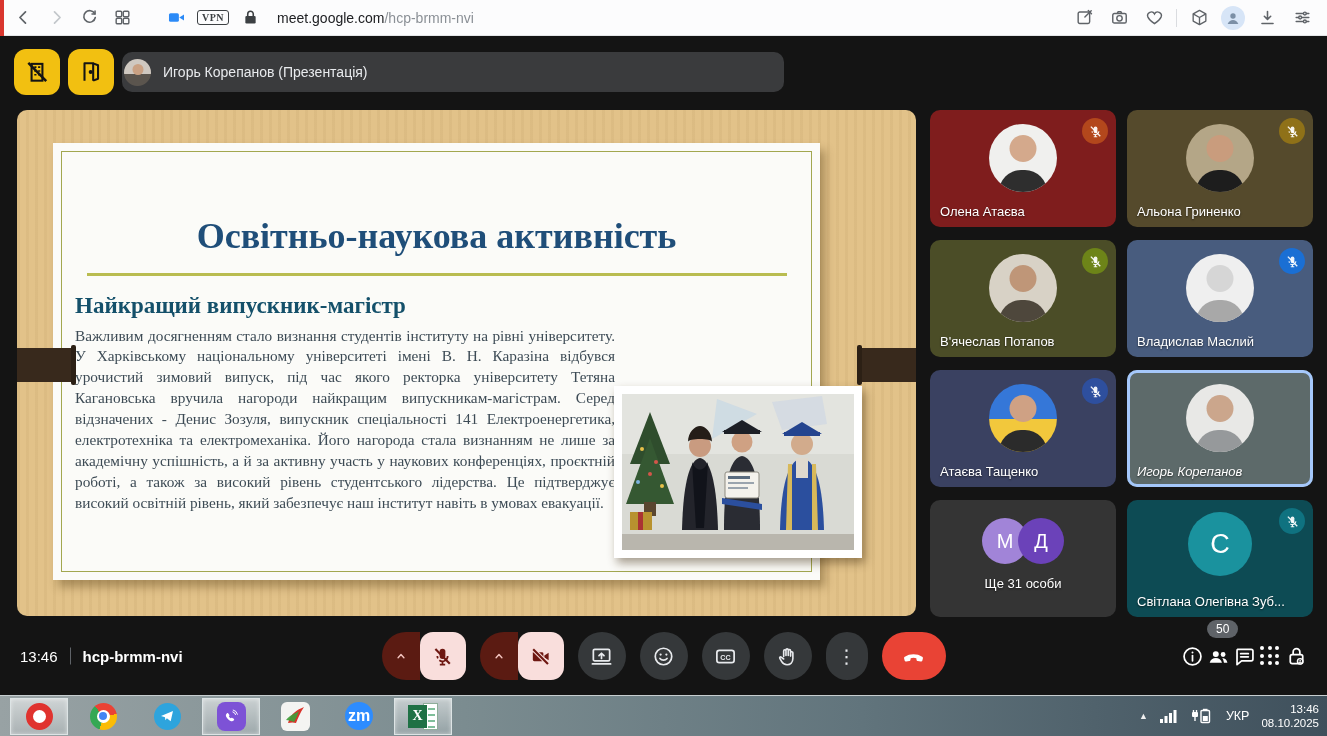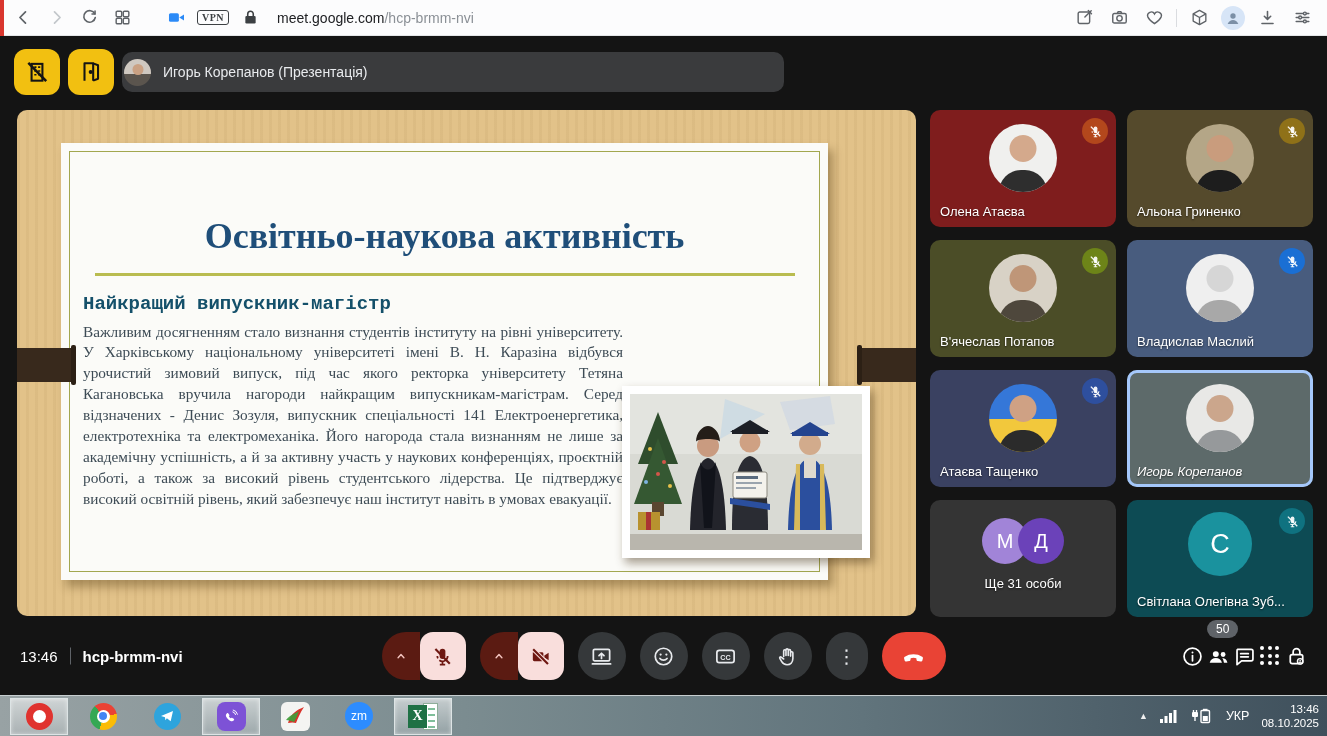--- a/index.html
+++ b/index.html
@@ -29,32 +29,32 @@
   .meet-header { position:absolute; top:13px; left:14px; display:flex; align-items:center; gap:8px; }
   .panel-btn { width:46px; height:46px; border-radius:12px; background:var(--accent_yellow,#f2c011); border:none; display:flex; align-items:center; justify-content:center; cursor:pointer; color:#141414; }
   .panel-btn svg { width:26px; height:26px; }
   .presenter-pill { height:40px; width:662px; background:#3a3b3d; border-radius:10px; display:flex; align-items:center; gap:12px; padding:0 2px; }
   .pill-avatar { width:27px; height:27px; border-radius:50%; background:linear-gradient(180deg,#cfc8c0 0 55%,#5b554e 55%); position:relative; overflow:hidden; }
   .pill-avatar::before { content:""; position:absolute; left:50%; top:5px; transform:translateX(-50%); width:11px; height:11px; border-radius:50%; background:#caa183; }
   .presenter-pill .pill-text { color:#e8eaed; font-size:14px; }
 
   
   .presentation { position:absolute; left:17px; top:74px; width:899px; height:506px; border-radius:10px; background:var(--slide_wood_tan,#e2c289); background-image:repeating-linear-gradient(90deg, rgba(120,85,30,.06) 0 3px, rgba(255,255,255,0) 3px 9px); overflow:hidden; }
-  .paper { position:absolute; left:36px; top:33px; width:767px; height:437px; background:#fbfbf8; box-shadow:5px 7px 9px rgba(80,55,15,.38);margin-left:8px; }
+  .paper { position:absolute; left:36px; top:33px; width:767px; height:437px; background:#fbfbf8; box-shadow:5px 7px 9px rgba(80,55,15,.38); }
   .paper-frame { position:absolute; inset:8px; border:1.5px solid #a2a74f; pointer-events:none; }
   .ribbon { position:absolute; top:238px; height:34px; width:59px; background:#38291c; z-index:5; }
   .ribbon.left { left:0; border-radius:0 2px 2px 0; }
   .ribbon.right { right:0; border-radius:2px 0 0 2px; }
   .ribbon::after { content:""; position:absolute; top:-3px; bottom:-3px; width:5px; background:#2c2015; border-radius:2px; }
   .ribbon.left::after { right:0; }
   .ribbon.right::after { left:0; }
 
   .slide-title { margin-top:72px; text-align:center; font-family:"Liberation Serif","DejaVu Serif",serif; font-weight:bold; font-size:36px; color:var(--slide_title_blue,#1f4e79); }
   .slide-divider { width:700px; height:2.5px; background:var(--slide_divider_olive,#b9bc50); margin:16px auto 0 auto; }
-  .slide-subtitle { margin:17px 0 0 22px; font-family:Liberation Mono, monospace; font-weight:bold; font-size:19px; color:var(--slide_subtitle_teal,#14506a); }
+  .slide-subtitle { margin:17px 0 0 22px; font-family:Liberation Serif, serif; font-weight:bold; font-size:23px; color:var(--slide_subtitle_teal,#14506a); }
   .slide-body { margin:7px 0 0 22px; width:540px; font-family:"Liberation Serif","DejaVu Serif",serif; font-size:15.3px; line-height:1.37; text-align:justify; color:#3d4b55; }
 
   .slide-photo { position:absolute; left:561px; top:243px; width:248px; height:172px; background:#ffffff; padding:8px; box-shadow:3px 5px 9px rgba(60,40,10,.45); }
   .slide-photo svg { width:100%; height:100%; display:block; }
 
   
   .tiles { position:absolute; left:930px; top:74px; width:383px; height:507px; display:grid; grid-template-columns:186px 186px; grid-auto-rows:117px; column-gap:11px; row-gap:13px; }
   .tile { position:relative; border-radius:10px; overflow:hidden; cursor:pointer; }
   .tile.highlight { outline:3px solid var(--highlight_border,#a5c8fb); outline-offset:-3px;font-style:italic; }
   .tile-name { position:absolute; left:10px; bottom:8px; color:#fff; font-size:13px; font-weight:500; text-shadow:0 1px 2px rgba(0,0,0,.6); white-space:nowrap; }
@@ -101,21 +101,21 @@
   .opera-o { width:27px; height:27px; border-radius:50%; border:7px solid #e0332f; background:#fff; }
   .chrome-ball { width:27px; height:27px; border-radius:50%; background:conic-gradient(from -40deg,#ea4335 0 33%,#fbbc05 33% 66%,#34a853 66% 100%); position:relative; }
   .chrome-ball::before { content:""; position:absolute; inset:7px; border-radius:50%; background:#fff; }
   .chrome-ball::after { content:""; position:absolute; inset:9.5px; border-radius:50%; background:#4285f4; }
   .tg-ball { width:27px; height:27px; border-radius:50%; background:#2ea4dd; display:flex; align-items:center; justify-content:center; }
   .tg-ball svg { width:16px; height:16px; }
   .viber-sq { width:29px; height:29px; border-radius:8px; background:#7d52d6; display:flex; align-items:center; justify-content:center; color:#fff; }
   .viber-sq svg { width:18px; height:18px; }
   .medoc { width:29px; height:29px; border-radius:6px; background:#f4f4f2; display:flex; align-items:center; justify-content:center; }
   .medoc svg { width:24px; height:24px; }
-  .zoom-ball { width:28px; height:28px; border-radius:50%; background:#2d8cff; color:#fff; font-size:12px; font-weight:normal; display:flex; align-items:center; justify-content:center; }
+  .zoom-ball { width:28px; height:28px; border-radius:50%; background:#2d8cff; color:#fff; font-size:16px; font-weight:bold; display:flex; align-items:center; justify-content:center; }
   .excel-ic { position:relative; width:30px; height:27px; }
   .excel-page { position:absolute; right:0; top:0; width:15px; height:27px; background:#fff; border:1px solid #8fae9a; }
   .excel-page i { display:block; height:2px; background:#7fbf9a; margin:4px 2px 0 4px; }
   .excel-x { position:absolute; left:0; top:2px; width:19px; height:23px; background:#1f7145; color:#fff; font-weight:bold; font-size:14px; display:flex; align-items:center; justify-content:center; font-family:"Liberation Serif",serif; }
   .tray { margin-left:auto; display:flex; align-items:center; gap:12px; margin-right:8px; color:#fff; }
   .tray-arrow { font-size:9px; color:#f0f0f0; cursor:pointer; }
   .tray svg { display:block; }
   .tray .lang { font-size:12.5px; cursor:pointer; }
   .tray .clockblock { text-align:right; font-size:11.5px; line-height:14px; cursor:pointer; }
 </style>

